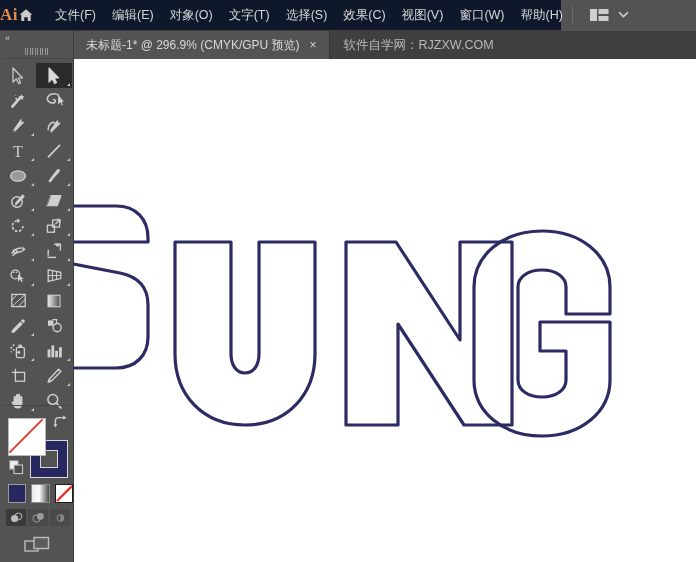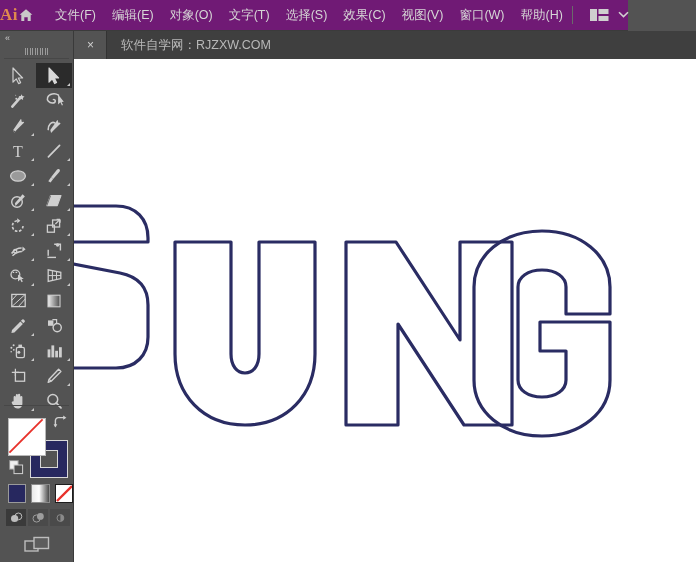--- a/index.html
+++ b/index.html
@@ -6,22 +6,22 @@
   body{
     width:696px;height:562px;overflow:hidden;
     background:#535353;
     font-family:"Liberation Sans","DejaVu Sans",sans-serif;
     -webkit-font-smoothing:antialiased;
   }
   #app{position:relative;width:696px;height:562px;}
 
   
   .menubar{
-    position:absolute;left:0;top:0;width:628px;height:30px;
-    background:#701a75;display:flex;align-items:center;
+    position:absolute;left:0;top:0;width:561px;height:30px;
+    background:#0f172a;display:flex;align-items:center;
     border-bottom:1px solid #3b3b3b;
   }
   .ai-logo{
     width:36px;height:30px;display:flex;align-items:center;justify-content:center;
     color:#e08a4e;font-size:17px;font-weight:700;letter-spacing:.5px;
     font-family:"Liberation Serif","DejaVu Serif",serif;
   }
   .home-btn{
     width:32px;height:30px;display:flex;align-items:center;justify-content:center;
   }
@@ -153,20 +153,21 @@
       <div class="chev">
         <svg width="11" height="7" viewBox="0 0 11 7">
           <path d="M1 1.2 5.5 5.6 10 1.2" stroke="#d0d0d0" stroke-width="1.6" fill="none"></path>
         </svg>
       </div>
     </div>
   </div>
 
   <div class="tabbar">
     <div class="tab">
+      <span>未标题-1* @ 296.9% (CMYK/GPU 预览)</span>
       <span class="tab-close">×</span>
     </div>
     <div class="watermark">软件自学网：RJZXW.COM</div>
   </div>
 
   <div class="toolpanel">
     <div class="tp-collapse">
       <span>«</span>
     </div>
     <div class="tp-grip">

